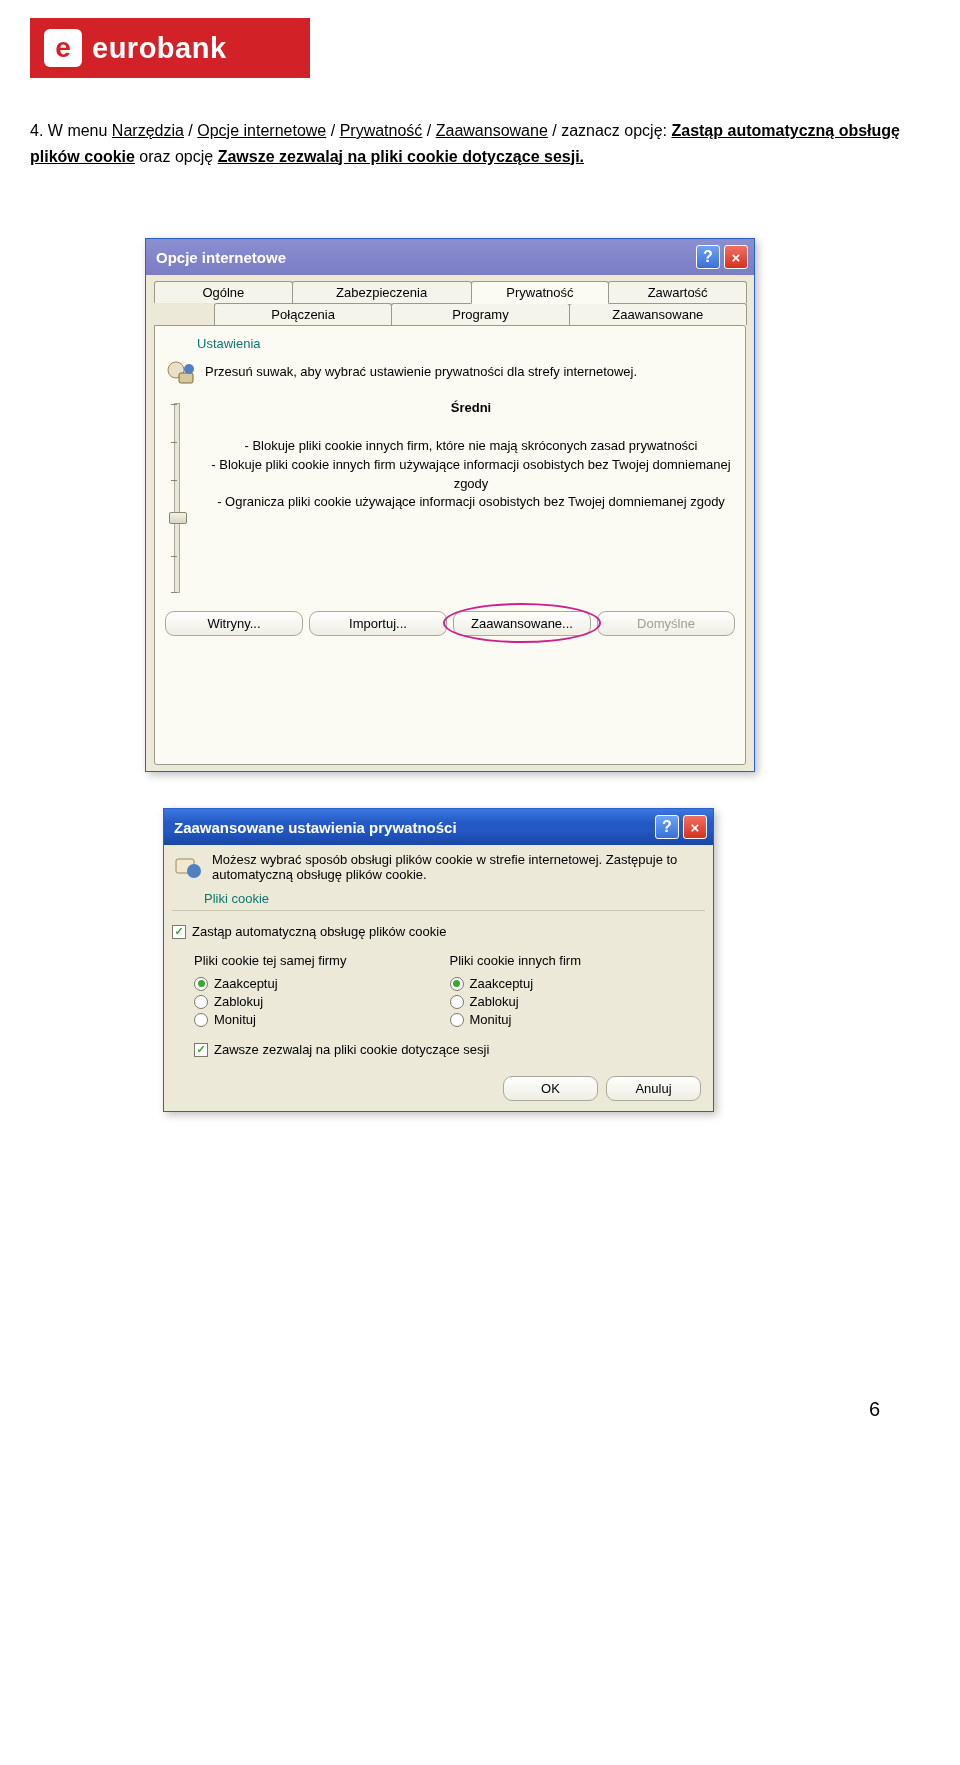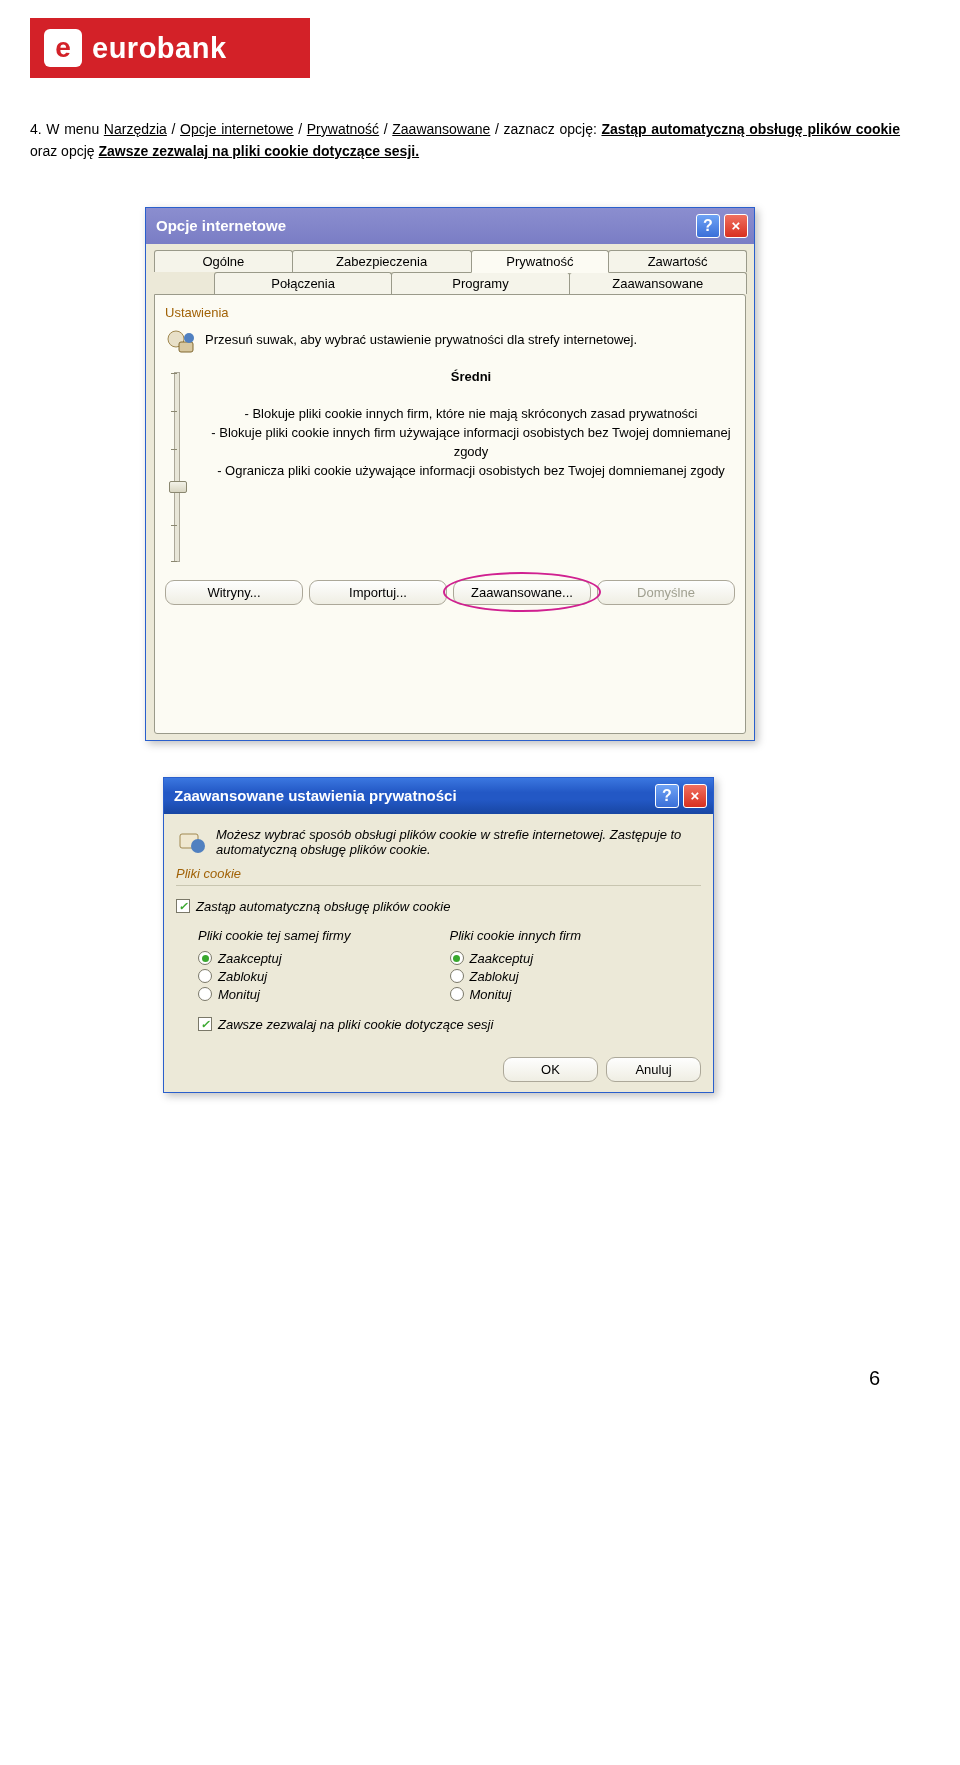--- a/index.html
+++ b/index.html
@@ -29,21 +29,21 @@
     background: #fff;
     border-radius: 6px;
     display: flex; align-items: center; justify-content: center;
     color: #d32128;
     font-weight: bold;
     font-size: 28px;
   }
   .logo-text { font-size: 29px; font-weight: bold; letter-spacing: 0.5px; }
 
   
-  .instr { font-size: 14px; line-height: 1.6; text-align: justify; margin: 0 0 44px 0; }
+  .instr { font-size: 16px; line-height: 1.6; text-align: justify; margin: 0 0 69px 0; }
   .instr u { text-decoration: underline; }
 
   
   .shots { position: relative; width: 640px; height: 1130px; margin: 0 auto 30px auto; }
 
   
   .win {
     position: absolute;
     border: 1px solid #2a5fcc;
     background: #ece9d8;
@@ -90,21 +90,21 @@
     position: relative;
   }
   .tab.active { background:#fcfbf3; z-index:2; font-weight:normal; border-bottom:1px solid #fcfbf3; margin-bottom:-1px;}
   .tabpanel {
     border: 1px solid #9a9a8a;
     background: #fcfbf3;
     padding: 10px 10px 16px 10px;
     border-radius: 0 3px 3px 3px;
   }
 
-  .section-label { color:#a16207; font-size:13px; margin-bottom:4px; }
+  .section-label { color:#0f766e; font-size:13px; margin-bottom:4px;margin-left:32px; }
 
   .iconrow { display:flex; gap:8px; align-items:center; margin-bottom:8px;}
   .small-icon { width:32px; height:32px; flex-shrink:0; }
   .desc { font-size:13px; }
 
   .slider-area { display:flex; gap:18px; margin-top:12px;text-align:center; }
   .slider { width:24px; position:relative; margin-top:4px;}
   .slider-track {
     width:6px; height:190px;
     background:#e8e6d8;
@@ -249,21 +249,21 @@
     </div>
 
     <div class="win" style="left:18px; top:570px; width:551px;">
       <div class="titlebar">
         <span>Zaawansowane ustawienia prywatności</span>
         <div class="titlebtns">
           <div class="tbtn tbtn-help">?</div>
           <div class="tbtn tbtn-close">×</div>
         </div>
       </div>
-      <div class="win-body" style="padding:12px;font-style:italic;">
+      <div class="win-body" style="">
         <div class="iconrow">
           <div class="small-icon">
             <svg viewBox="0 0 32 32">
                 <rect x="4" y="8" width="18" height="14" rx="2" fill="#f0e8d0" stroke="#a08850"></rect>
                 <circle cx="22" cy="20" r="7" fill="#5080c0"></circle>
               </svg>
           </div>
           <div class="desc">Możesz wybrać sposób obsługi plików cookie w strefie internetowej. Zastępuje to automatyczną obsługę plików cookie.</div>
         </div>
         <div class="section-label">Pliki cookie</div>

